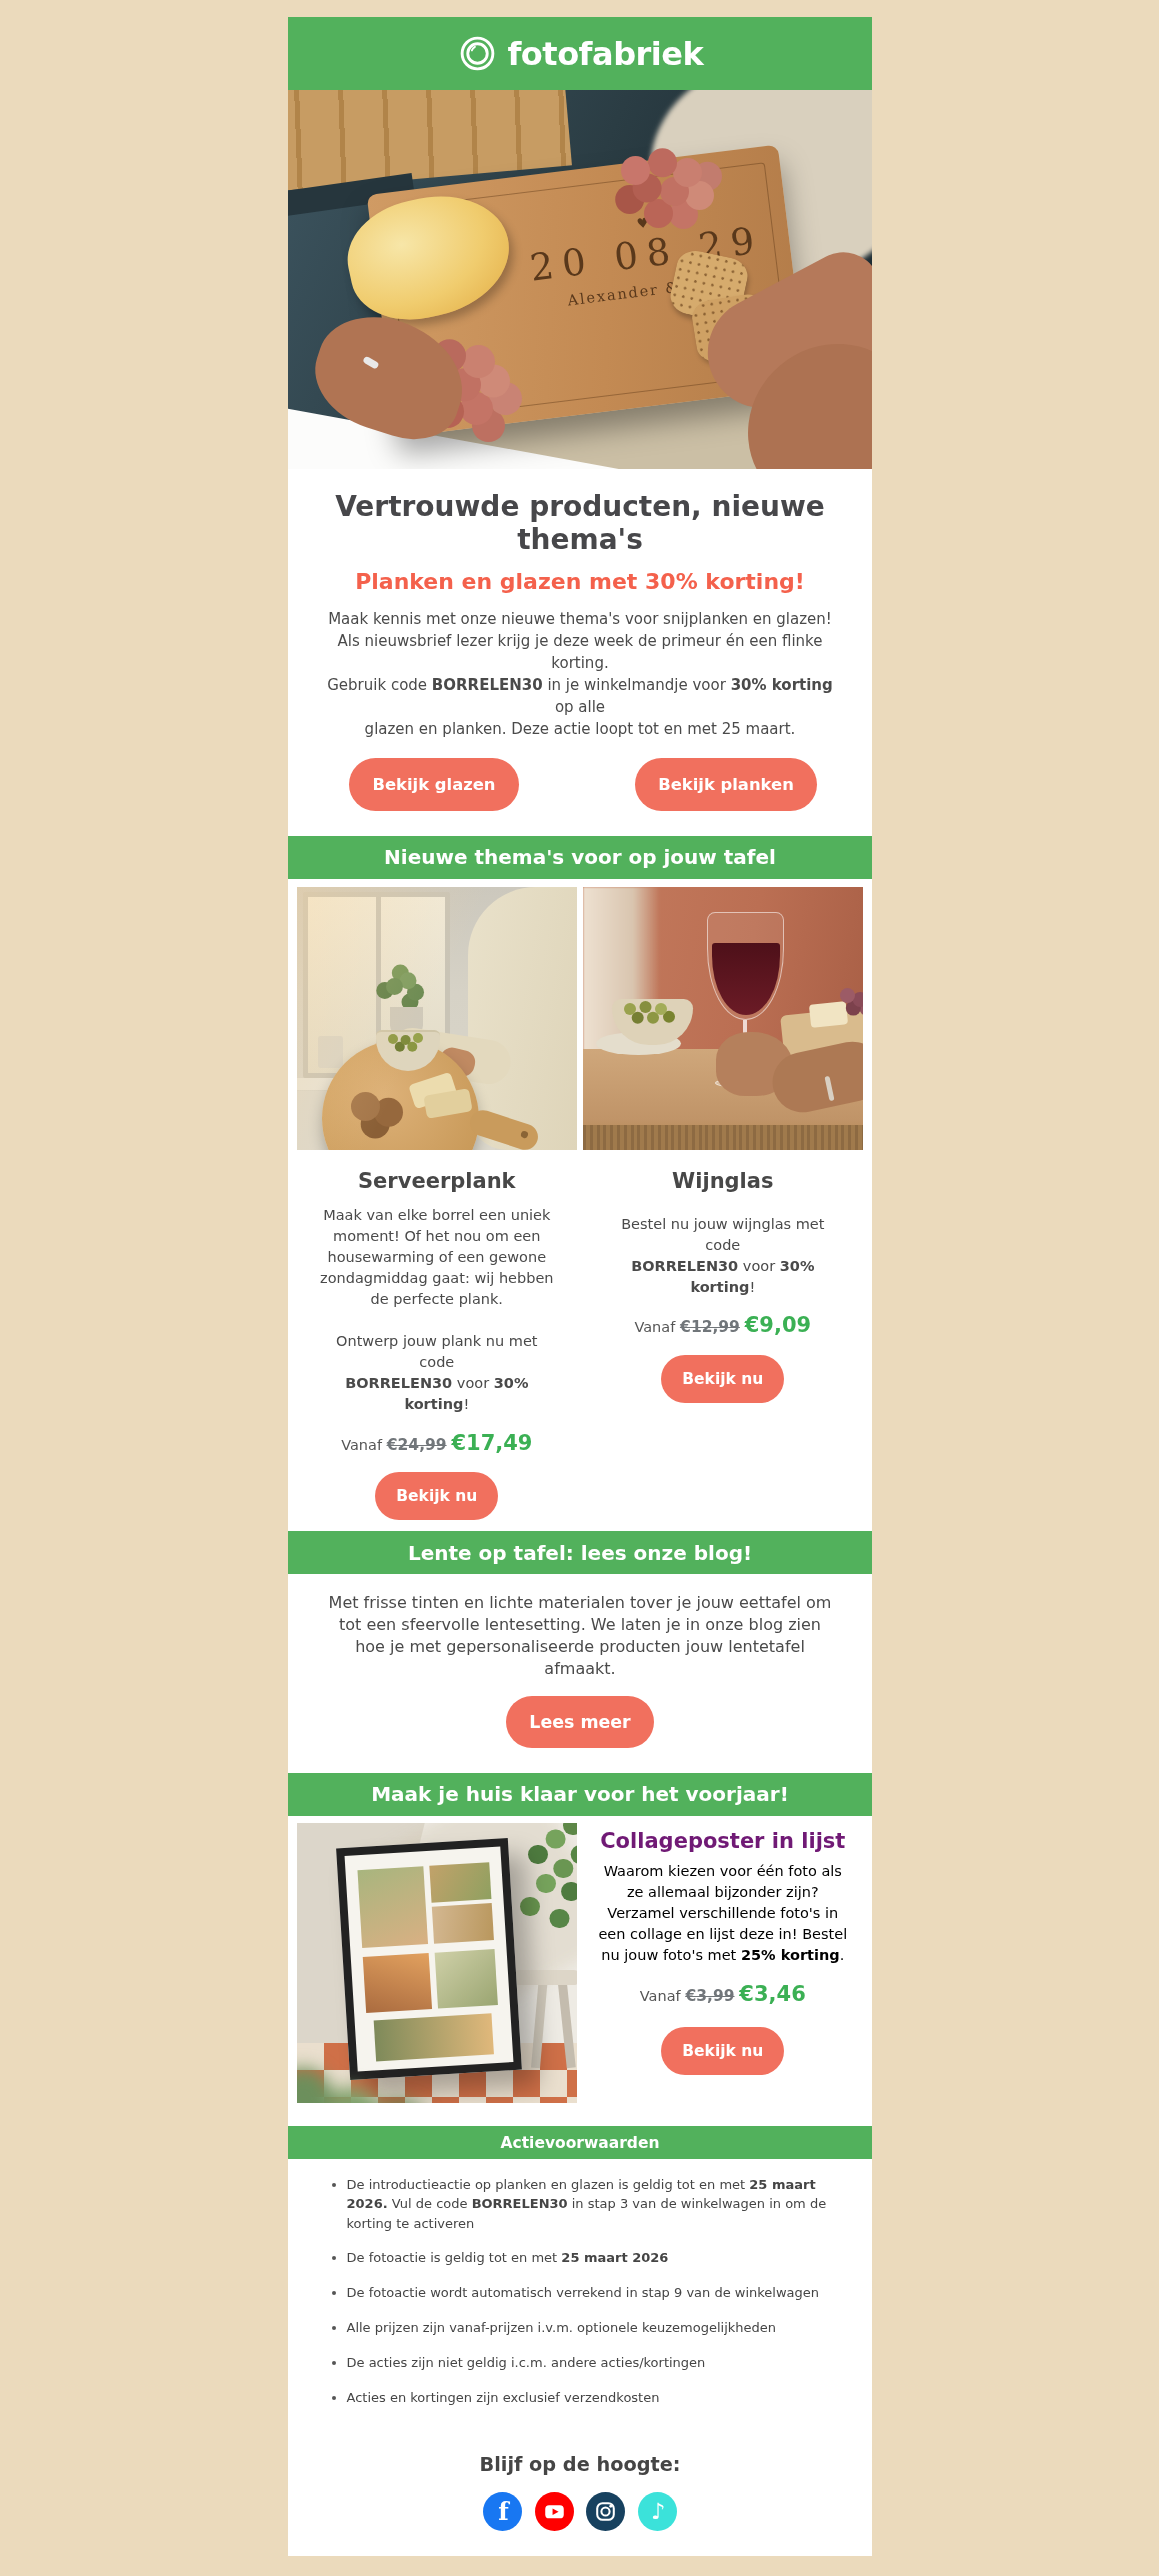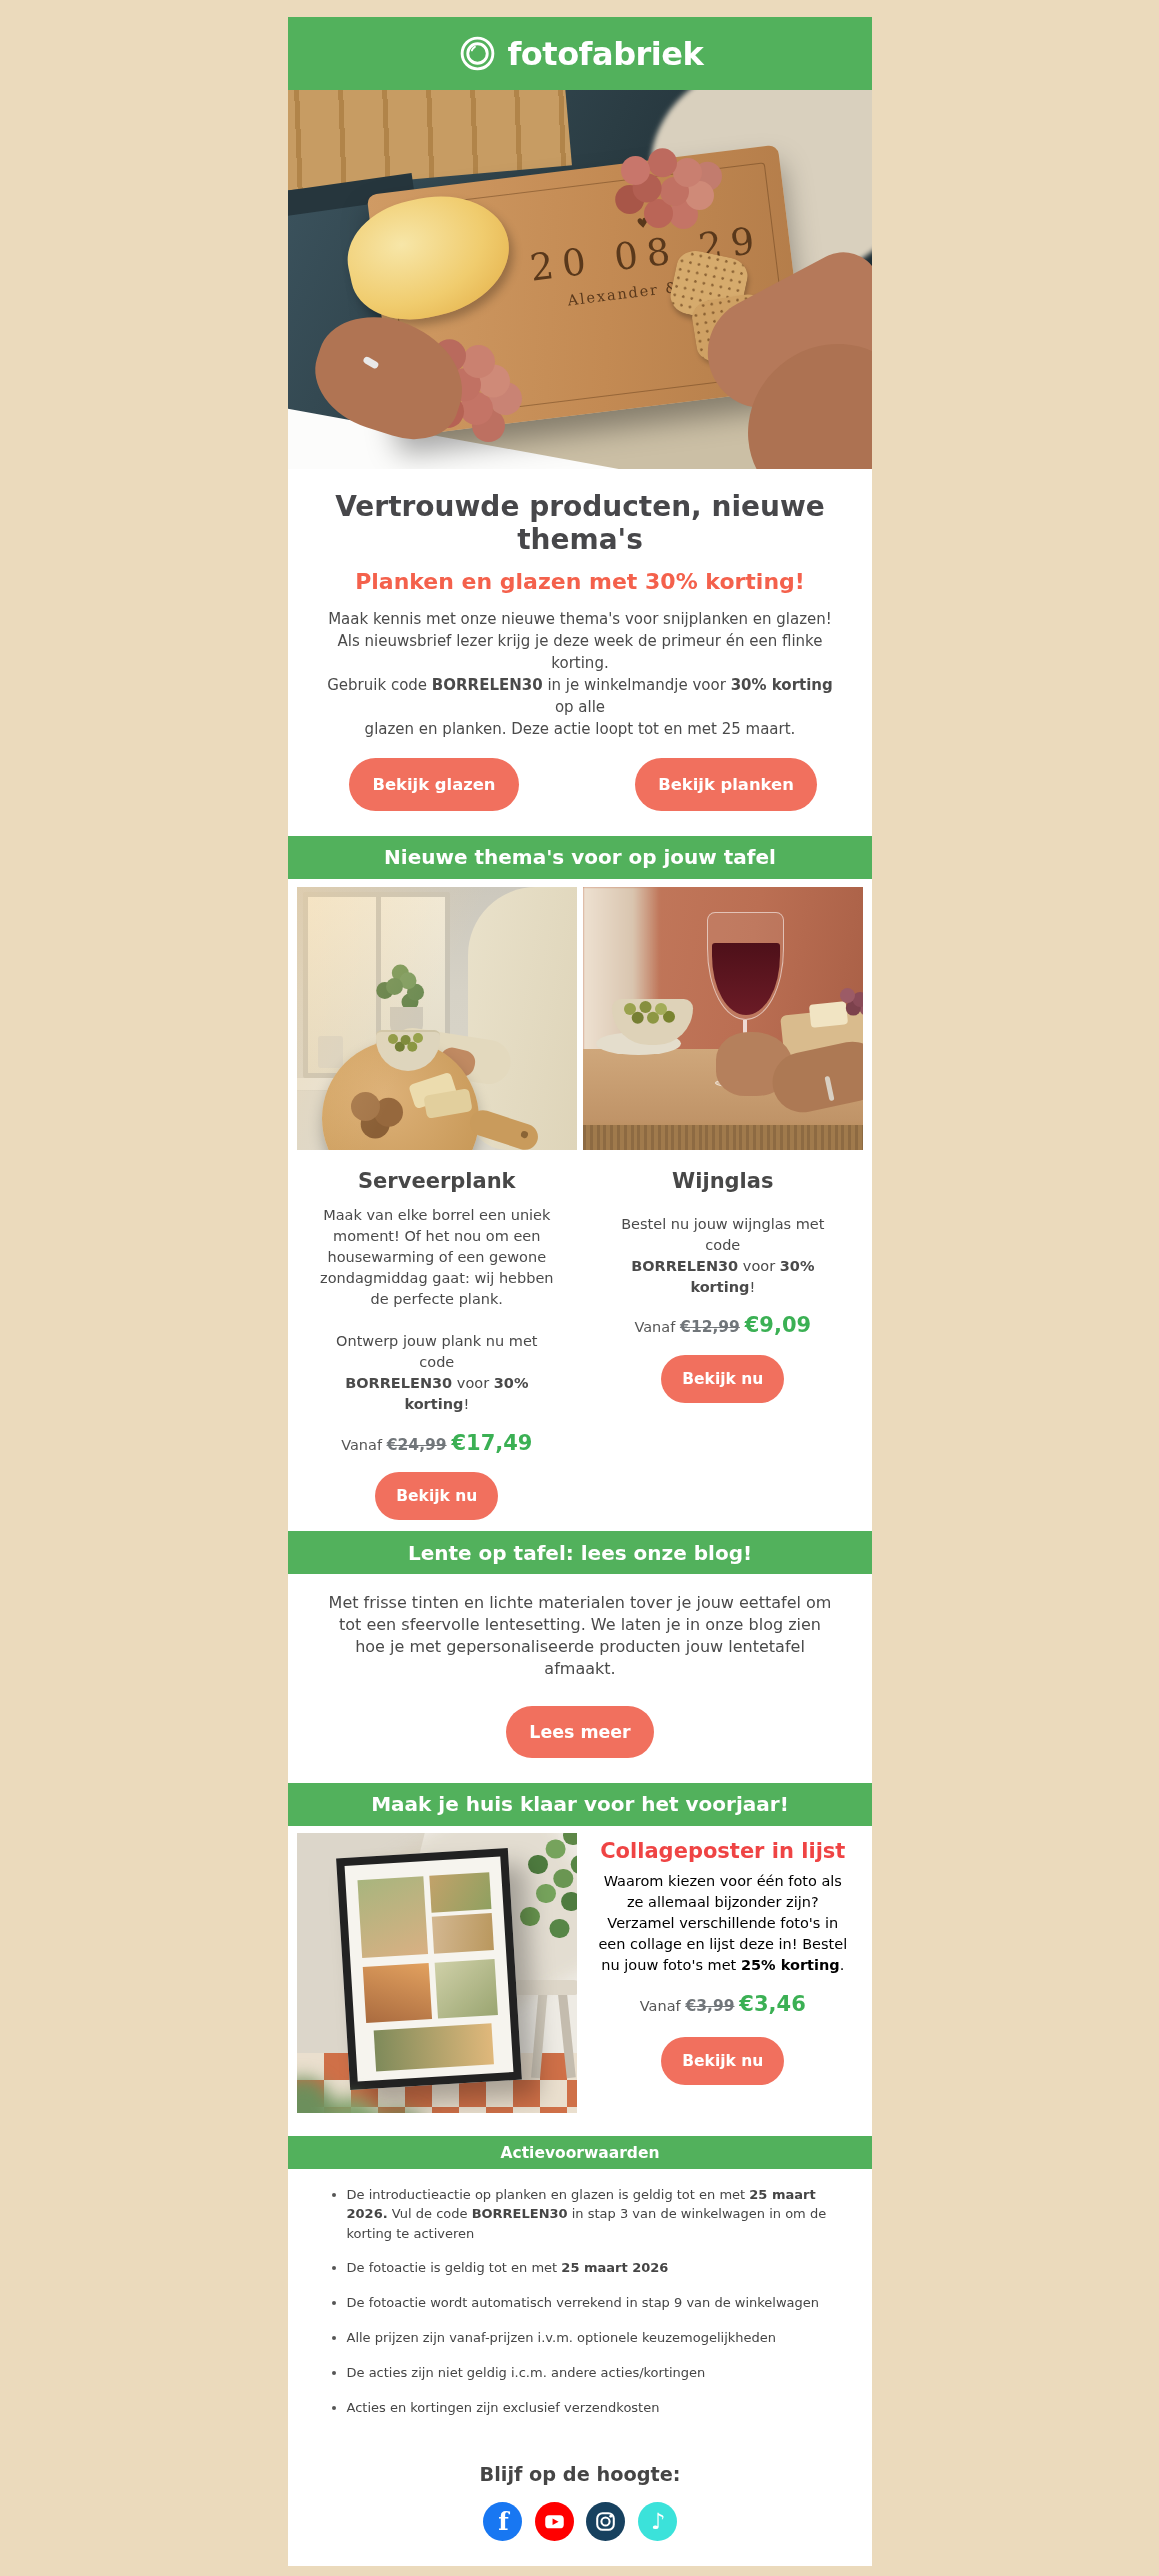--- a/index.html
+++ b/index.html
@@ -154,27 +154,27 @@
   .w-arm { left:189px; top:160px; width:111px; height:60px; background:#ad7954; border-radius:30px; transform:rotate(-12deg); }
   .w-bracelet { left:244px; top:189px; width:4.8px; height:25px; background:#d8cfc2; border-radius:2.9px; transform:rotate(-12deg); }
   .w-grapes { right:7.7px; top:101px; width:15.5px; height:15.5px; border-radius:50%; background:#9c5b66;
     box-shadow:12.6px 3.9px 0 #8a4b58, 25px 0 0 #a76670, 5.8px 12.6px 0 #7c414c, 19.3px 12.6px 0 #935461; }
   .w-cheeseboard { right:-11.6px; top:124px; width:92px; height:41px; background:#d9bb8d; border-radius:5.8px; transform:rotate(-6deg); }
   .w-cheese { right:15.5px; top:116px; width:37px; height:23px; background:#f1e4c3; border-radius:3.9px; transform:rotate(-6deg); }
 
   
   .blog { text-align:center; padding:0 39px 25px; }
   .blog p { font-size:16px; line-height:22px; color:#4a4a4a; margin-top:17.4px; }
-  .blog .btn { margin-top:26px;text-align:center; }
+  .blog .btn { margin-top:16px;text-align:center; }
 
   
   .collage-section { display:flex; padding:0 5.8px 23px; }
   .c-imgwrap { width:286px; }
   .c-text { width:286px; text-align:center; padding:0 13.5px; }
-  .c-text h3 { font-size:21px; color:#ef4444; margin-top:13.5px; }
+  .c-text h3 { font-size:21px; color:#701a75; margin-top:13.5px; }
   .c-text .desc { font-size:14.5px; line-height:21px; color:#000000; margin-top:8px; }
   .c-text .btn { margin-top:21px; }
   .scene.sq { height:280px; }
 
   .c-wall { inset:0; background:#eeebe4; }
   .c-shadow1 { left:-58px; top:-29px; width:145px; height:367px; background:rgba(185,175,155,.35); transform:rotate(14deg); }
   .c-shadow2 { right:-9.7px; top:-19.3px; width:193px; height:193px; background:rgba(210,200,180,.4); transform:rotate(-30deg); filter:blur(7.7px); }
   .c-floor { left:0; bottom:0; width:280px; height:60px;
     background:repeating-conic-gradient(#cf7048 0% 25%, #eadfce 25% 50%); background-size:54px 54px; }
   .c-stoolleg1 { right:33px; bottom:35px; width:8.7px; height:92px; background:#cfc8ba; transform:rotate(5deg); }

